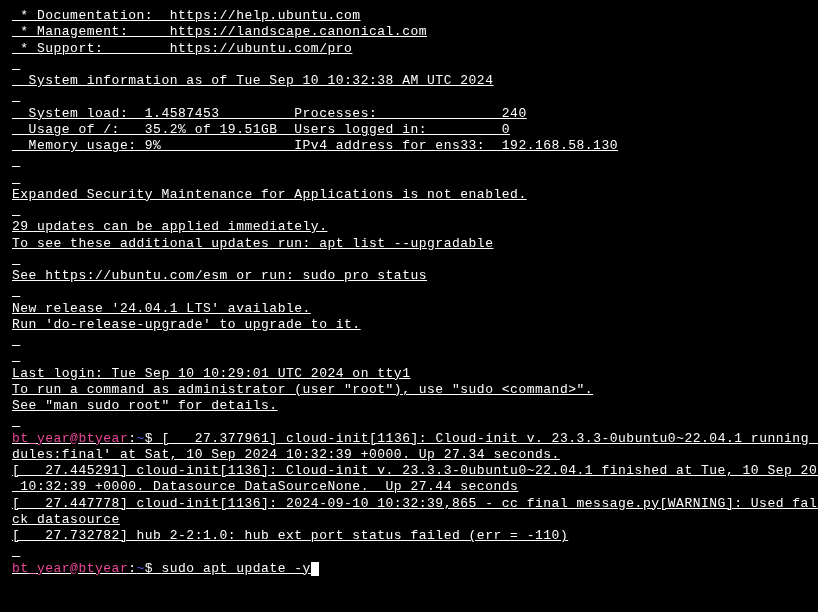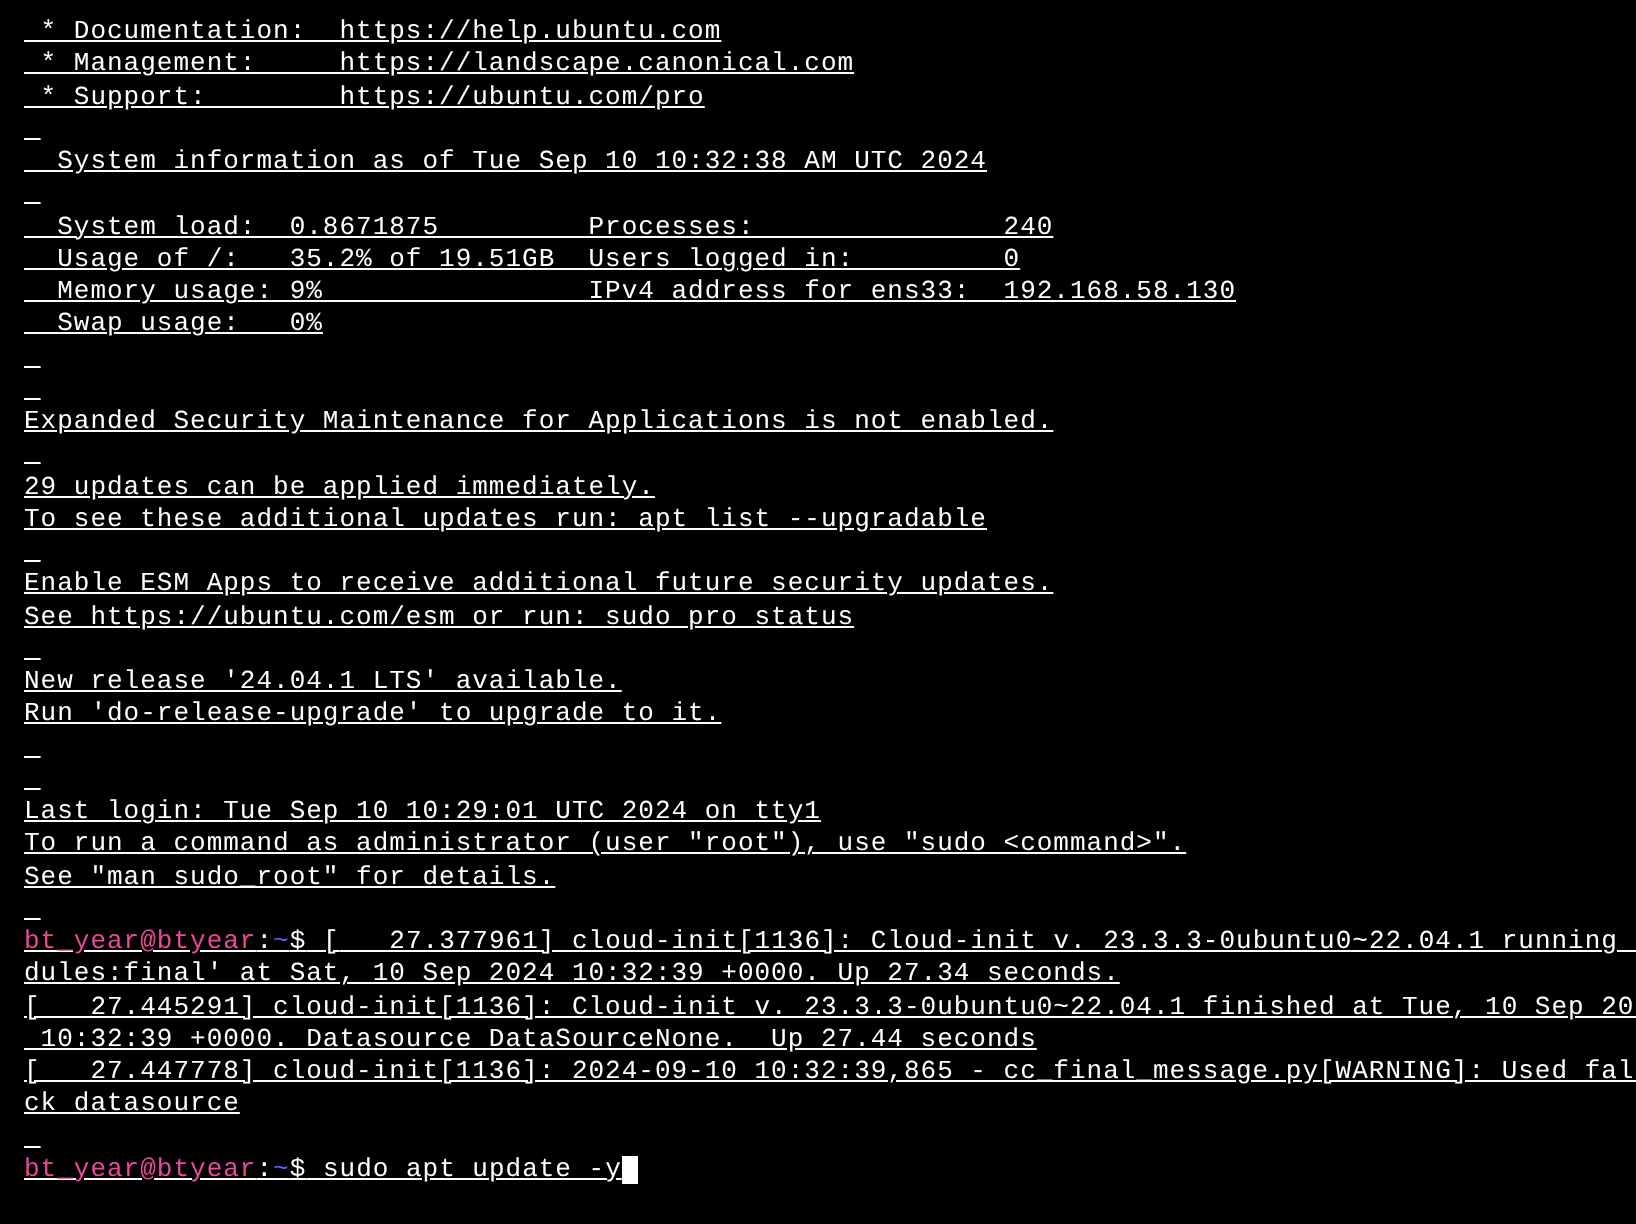--- a/index.html
+++ b/index.html
@@ -40,43 +40,42 @@
 </head>
 <body>
 
 <div>
   <div class="line"> * Documentation:  https://help.ubuntu.com</div>
   <div class="line"> * Management:     https://landscape.canonical.com</div>
   <div class="line"> * Support:        https://ubuntu.com/pro</div>
   <div class="line">&nbsp;</div>
   <div class="line">  System information as of Tue Sep 10 10:32:38 AM UTC 2024</div>
   <div class="line">&nbsp;</div>
-  <div class="line">  System load:  0.8671875         Processes:               240</div>
+  <div class="line">  System load:  1.4587453         Processes:               240</div>
   <div class="line">  Usage of /:   35.2% of 19.51GB  Users logged in:         0</div>
   <div class="line">  Memory usage: 9%                IPv4 address for ens33:  192.168.58.130</div>
-  <div class="line">  Swap usage:   0%</div>
   <div class="line">&nbsp;</div>
   <div class="line">&nbsp;</div>
   <div class="line">Expanded Security Maintenance for Applications is not enabled.</div>
   <div class="line">&nbsp;</div>
   <div class="line">29 updates can be applied immediately.</div>
   <div class="line">To see these additional updates run: apt list --upgradable</div>
   <div class="line">&nbsp;</div>
-  <div class="line">Enable ESM Apps to receive additional future security updates.</div>
   <div class="line">See https://ubuntu.com/esm or run: sudo pro status</div>
   <div class="line">&nbsp;</div>
   <div class="line">New release '24.04.1 LTS' available.</div>
   <div class="line">Run 'do-release-upgrade' to upgrade to it.</div>
   <div class="line">&nbsp;</div>
   <div class="line">&nbsp;</div>
   <div class="line">Last login: Tue Sep 10 10:29:01 UTC 2024 on tty1</div>
   <div class="line">To run a command as administrator (user "root"), use "sudo &lt;command&gt;".</div>
   <div class="line">See "man sudo_root" for details.</div>
   <div class="line">&nbsp;</div>
   <div class="line"><span class="prompt-user">bt_year@btyear</span><span>:</span><span class="prompt-path">~</span><span>$</span><span> [</span><span>   27.377961] cloud-init[1136]: Cloud-init v. 23.3.3-0ubuntu0~22.04.1 running 'mo</span></div>
   <div class="line">dules:final' at Sat, 10 Sep 2024 10:32:39 +0000. Up 27.34 seconds.</div>
   <div class="line">[   27.445291] cloud-init[1136]: Cloud-init v. 23.3.3-0ubuntu0~22.04.1 finished at Tue, 10 Sep 2024</div>
   <div class="line"> 10:32:39 +0000. Datasource DataSourceNone.  Up 27.44 seconds</div>
   <div class="line">[   27.447778] cloud-init[1136]: 2024-09-10 10:32:39,865 - cc_final_message.py[WARNING]: Used fallba</div>
   <div class="line">ck datasource</div>
+  <div class="line">[   27.732782] hub 2-2:1.0: hub_ext_port_status failed (err = -110)</div>
   <div class="line">&nbsp;</div>
   <div class="line"><span class="prompt-user">bt_year@btyear</span><span>:</span><span class="prompt-path">~</span><span>$</span><span> </span><span>sudo apt update -y</span><span class="cursor"></span></div>
 </div>
 
 </body></html>

